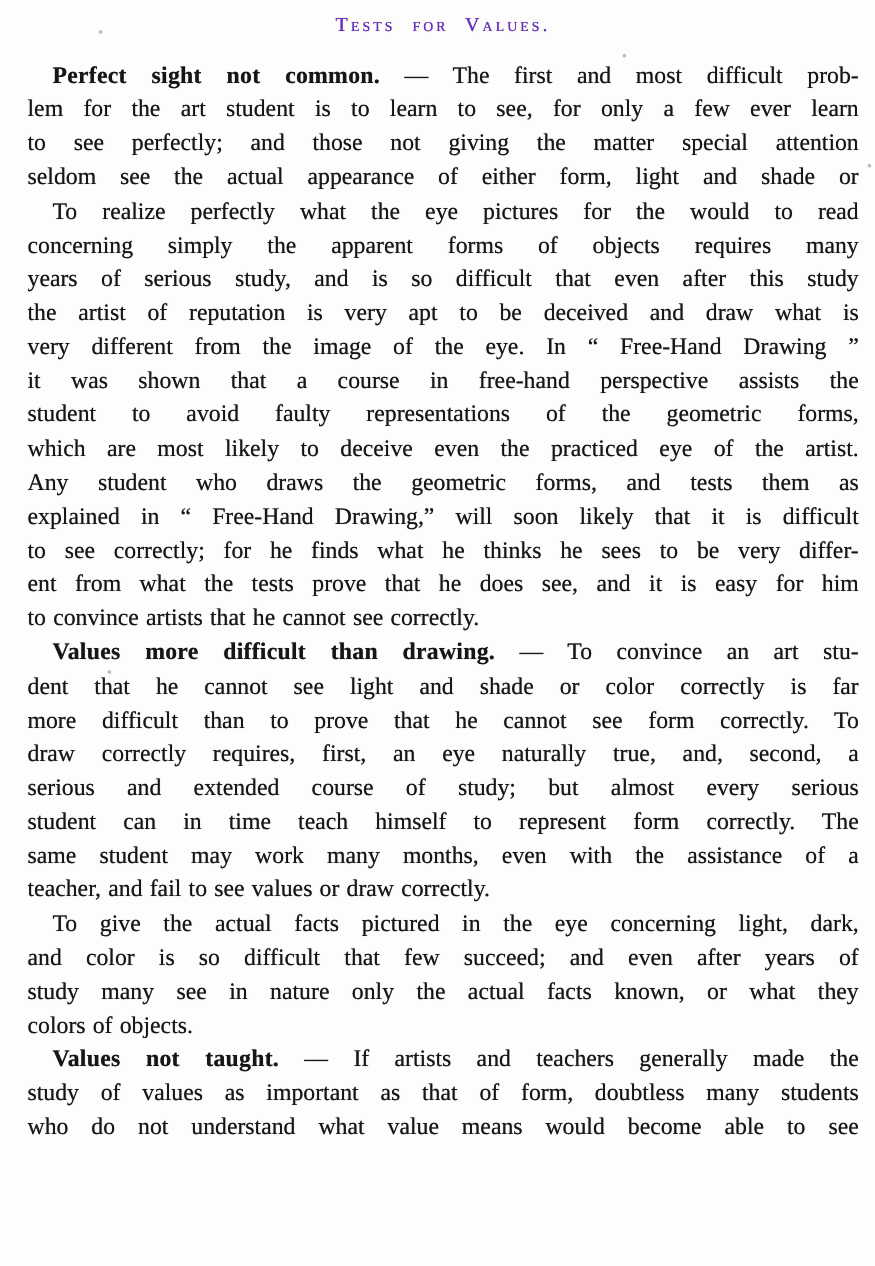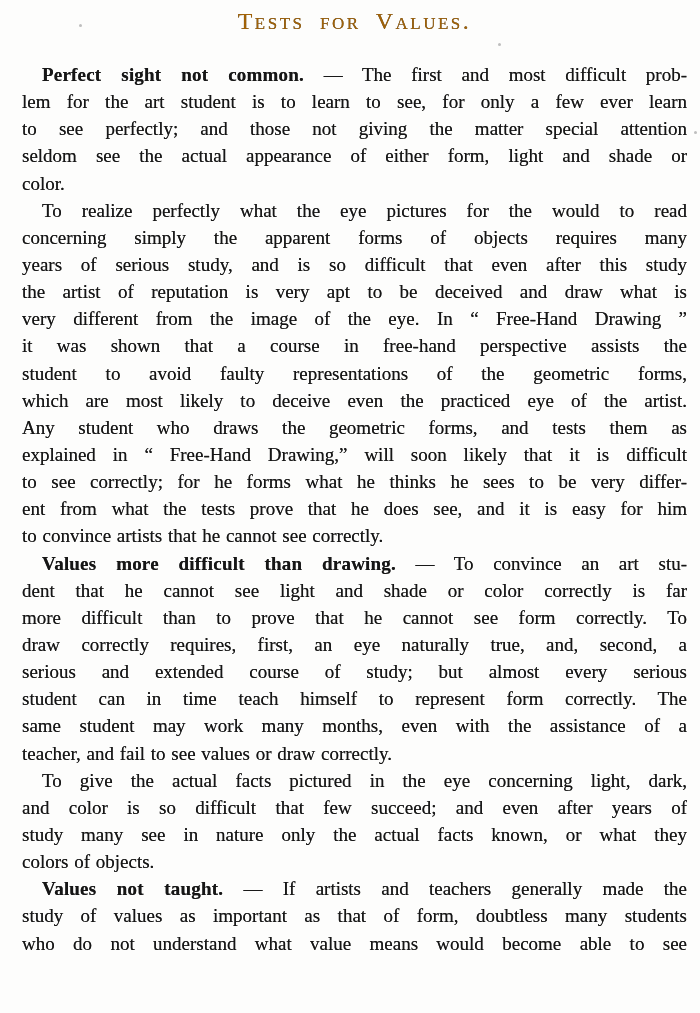--- a/index.html
+++ b/index.html
@@ -13,29 +13,29 @@
   .page{
     position:relative;
     width:700px;height:1013px;
     box-sizing:border-box;
     padding:7px 13px 0 22px;
     text-shadow:0 0 0.55px rgba(20,20,20,0.75); 
   }
   .title{
     margin:1px 0 0 0;
     text-align:center;
-    font-size:24px;
+    font-size:16px;
     font-weight:400;
     font-variant:small-caps;
     letter-spacing:2.5px;
     word-spacing:7px;
     line-height:26px;
-    color:#a16207;
+    color:#6d28d9;
   }
-  .content{margin-top:27px;}
+  .content{margin-top:13px;}
   .paragraph{margin:0;}
   .line{
     font-size:19px;
     line-height:27.15px;
     height:27.15px;
     text-align:justify;
     text-align-last:justify;
     word-spacing:1px;
     overflow:hidden;
   }
@@ -52,34 +52,33 @@
 <body>
 
 <div class="page">
   <h1 class="title">Tests for Values.</h1>
   <div class="content" id="text-body">
       <div class="paragraph">
         <div class="line indent"><span class="lead">Perfect sight not common.</span> — The first and most difficult prob-</div>
         <div class="line">lem for the art student is to learn to see, for only a few ever learn</div>
         <div class="line">to see perfectly; and those not giving the matter special attention</div>
         <div class="line">seldom see the actual appearance of either form, light and shade or</div>
-        <div class="line endline">color.</div>
       </div>
       <div class="paragraph">
         <div class="line indent">To realize perfectly what the eye pictures for the would to read</div>
         <div class="line">concerning simply the apparent forms of objects requires many</div>
         <div class="line">years of serious study, and is so difficult that even after this study</div>
         <div class="line">the artist of reputation is very apt to be deceived and draw what is</div>
         <div class="line">very different from the image of the eye.  In “ Free-Hand Drawing ”</div>
         <div class="line">it was shown that a course in free-hand perspective assists the</div>
         <div class="line">student to avoid faulty representations of the geometric forms,</div>
         <div class="line">which are most likely to deceive even the practiced eye of the artist.</div>
         <div class="line">Any student who draws the geometric forms, and tests them as</div>
         <div class="line">explained in “ Free-Hand Drawing,” will soon likely that it is difficult</div>
-        <div class="line">to see correctly; for he forms what he thinks he sees to be very differ-</div>
+        <div class="line">to see correctly; for he finds what he thinks he sees to be very differ-</div>
         <div class="line">ent from what the tests prove that he does see, and it is easy for him</div>
         <div class="line endline">to convince artists that he cannot see correctly.</div>
       </div>
       <div class="paragraph">
         <div class="line indent"><span class="lead">Values more difficult than drawing.</span> — To convince an art stu-</div>
         <div class="line">dent that he cannot see light and shade or color correctly is far</div>
         <div class="line">more difficult than to prove that he cannot see form correctly.  To</div>
         <div class="line">draw correctly requires, first, an eye naturally true, and, second, a</div>
         <div class="line">serious and extended course of study; but almost every serious</div>
         <div class="line">student can in time teach himself to represent form correctly.  The</div>

